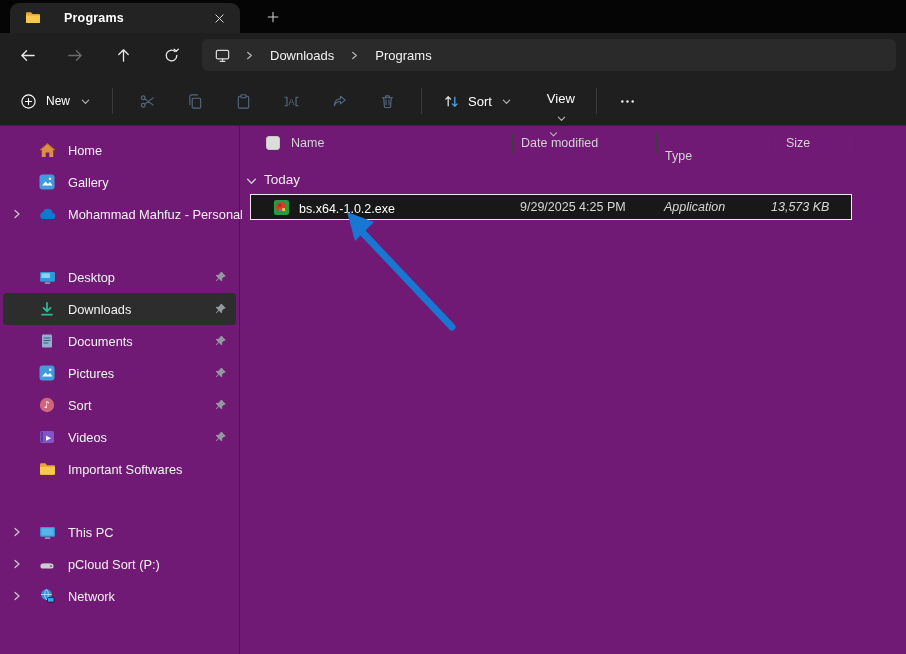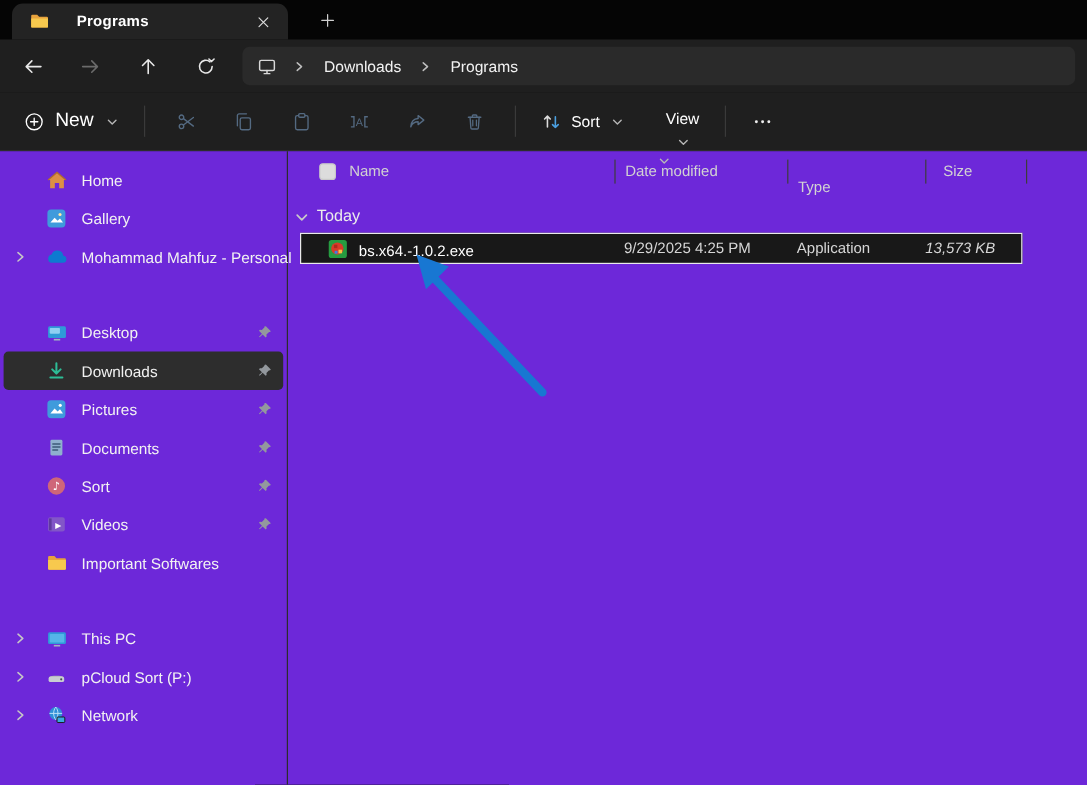--- a/index.html
+++ b/index.html
@@ -31,32 +31,32 @@
   .addressbar { flex:1; height:32px; background:#2a2a2a; border-radius:6px;
     display:flex; align-items:center; padding:0 12px; }
   .crumb-icon { color:#d8d8d8; margin-right:6px; }
   .crumb-sep { color:#bdbdbd; padding:0 8px; display:flex; align-items:center; }
   .crumb { font-size:13px; color:#f2f2f2; padding:0 8px; }
 
   
   .toolbar { height:49px; background:#1f1f1f; display:flex; align-items:center;
     padding:0 8px; border-bottom:1px solid #2d2d2d; }
   .tb-new { display:flex; align-items:center; gap:9px; height:36px; padding:0 12px;
-    color:#fff; font-size:16px; border-radius:5px; }
+    color:#fff; font-size:12px; border-radius:5px; }
   .tb-chev { color:#b5b5b5; margin-left:2px; }
   .tb-sep { width:1px; height:26px; background:#3a3a3a; margin:0 10px; }
   .tb-ic { width:40px; height:36px; margin:0 4px; display:flex; align-items:center;
     justify-content:center; color:#546a82; border-radius:5px; }
   .tb-labelbtn { display:flex; align-items:center; gap:8px; height:36px; padding:0 11px;
     color:#fff; font-size:13px; border-radius:5px; }
   .tb-more { width:42px; height:36px; display:flex; align-items:center; justify-content:center;
     color:#eee; border-radius:5px; }
 
   
-  .content { display:flex; height:528px; background:#6d28d9; }
+  .content { display:flex; height:528px; background:#701a75; }
 
   .sidebar { width:240px; border-right:1px solid #2c2c2c; padding-top:8px; flex-shrink:0; }
   .side-item { height:32px; margin:0 3px; display:flex; align-items:center;
     padding-left:35px; position:relative; border-radius:4px; }
   .side-item.selected { background:#2d2d2d; }
   .side-item .expander { position:absolute; left:9px; top:50%; transform:translateY(-50%);
     color:#c6c6c6; }
   .side-ic { width:18px; height:18px; margin-right:12px; display:flex; align-items:center;
     justify-content:center; flex-shrink:0; }
   .side-label { font-size:12.8px; color:#f2f2f2; white-space:nowrap; }
@@ -76,21 +76,21 @@
 
   .group-row { display:flex; align-items:flex-end; gap:7px; margin:9px 0 0 6px; height:22px;
     color:#ececec; font-size:13.5px; }
   .group-chev { color:#c9c9c9; }
 
   .file-row { margin:7px 0 0 10px; width:602px; height:26px; border:1px solid #eaeaea;
     display:flex; align-items:center; font-size:12.5px; background:#181818; }
   .f-name { width:261px; display:flex; align-items:flex-end; gap:9px; padding-left:22px;
     color:#fff; }
   .f-date { width:144px; padding-left:8px; color:#d6d6d6; }
-  .f-type { width:115px; padding-left:8px; color:#d6d6d6; }
+  .f-type { width:115px; padding-left:8px; color:#d6d6d6;font-style:italic; }
   .f-size { width:78px; text-align:left; color:#d6d6d6;font-style:italic; }
 
   .arrow-overlay { position:absolute; inset:0; width:906px; height:654px;
     pointer-events:none; }
 </style>
 </head>
 <body>
 
 <div class="tabbar">
   <div class="tab">
@@ -311,41 +311,41 @@
       <span class="side-pin">
         <svg viewBox="0 0 16 16" width="13" height="13" fill="currentColor">
             <path d="M9.3 1.6l5.1 5.1-1 1-.8-.2-2.7 2.7.2 2-1 1-3.1-3.1-3 3-.7-.7 3-3L2.2 6.3l1-1 2 .2 2.7-2.7-.2-.8z"></path>
           </svg>
       </span>
     </div>
 
     <div class="side-item">
       <span class="side-ic">
         <svg viewBox="0 0 16 16" width="16" height="16">
+            <rect x="3" y="1.5" width="10" height="13" rx="1.2" fill="#8fb0ce"></rect>
+            <path d="M5 5h6M5 7.5h6M5 10h4" stroke="#3c5a78" stroke-width="1.1" stroke-linecap="round"></path>
+          </svg>
+      </span>
+      <span class="side-label">Documents</span>
+      <span class="side-pin">
+        <svg viewBox="0 0 16 16" width="13" height="13" fill="currentColor">
+            <path d="M9.3 1.6l5.1 5.1-1 1-.8-.2-2.7 2.7.2 2-1 1-3.1-3.1-3 3-.7-.7 3-3L2.2 6.3l1-1 2 .2 2.7-2.7-.2-.8z"></path>
+          </svg>
+      </span>
+    </div>
+
+    <div class="side-item">
+      <span class="side-ic">
+        <svg viewBox="0 0 16 16" width="16" height="16">
             <rect x=".5" y=".5" width="15" height="15" rx="3" fill="#3f9bdc"></rect>
             <path d="M3 11.5L6.5 7.5 9 10l2-2 2.5 3.5z" fill="#fff"></path>
             <circle cx="11.2" cy="4.8" r="1.3" fill="#fff"></circle>
           </svg>
       </span>
       <span class="side-label">Pictures</span>
-      <span class="side-pin">
-        <svg viewBox="0 0 16 16" width="13" height="13" fill="currentColor">
-            <path d="M9.3 1.6l5.1 5.1-1 1-.8-.2-2.7 2.7.2 2-1 1-3.1-3.1-3 3-.7-.7 3-3L2.2 6.3l1-1 2 .2 2.7-2.7-.2-.8z"></path>
-          </svg>
-      </span>
-    </div>
-
-    <div class="side-item">
-      <span class="side-ic">
-        <svg viewBox="0 0 16 16" width="16" height="16">
-            <rect x="3" y="1.5" width="10" height="13" rx="1.2" fill="#8fb0ce"></rect>
-            <path d="M5 5h6M5 7.5h6M5 10h4" stroke="#3c5a78" stroke-width="1.1" stroke-linecap="round"></path>
-          </svg>
-      </span>
-      <span class="side-label">Documents</span>
       <span class="side-pin">
         <svg viewBox="0 0 16 16" width="13" height="13" fill="currentColor">
             <path d="M9.3 1.6l5.1 5.1-1 1-.8-.2-2.7 2.7.2 2-1 1-3.1-3.1-3 3-.7-.7 3-3L2.2 6.3l1-1 2 .2 2.7-2.7-.2-.8z"></path>
           </svg>
       </span>
     </div>
 
     <div class="side-item">
       <span class="side-ic">
         <svg viewBox="0 0 16 16" width="16" height="16">

